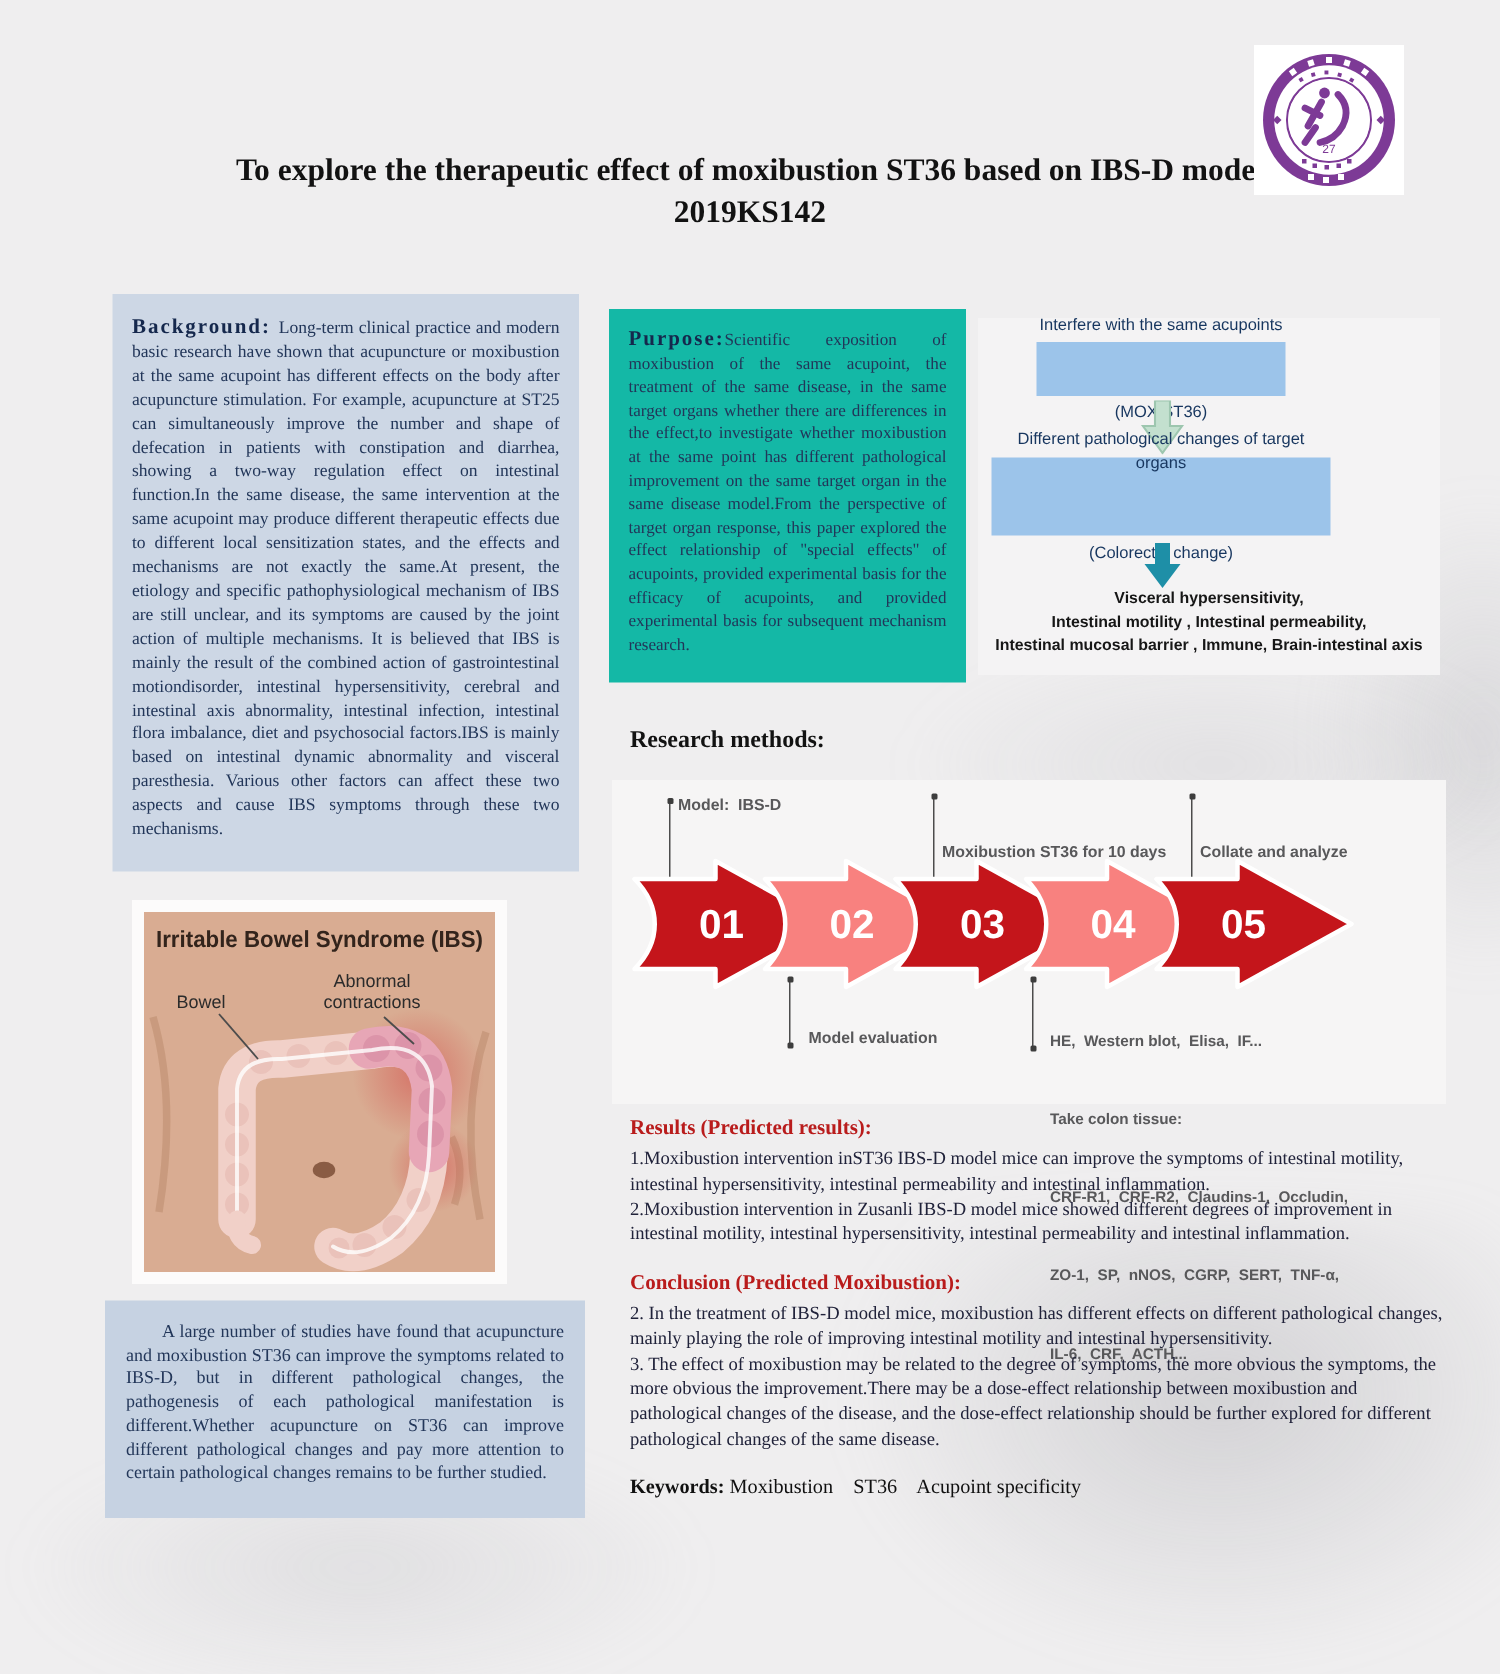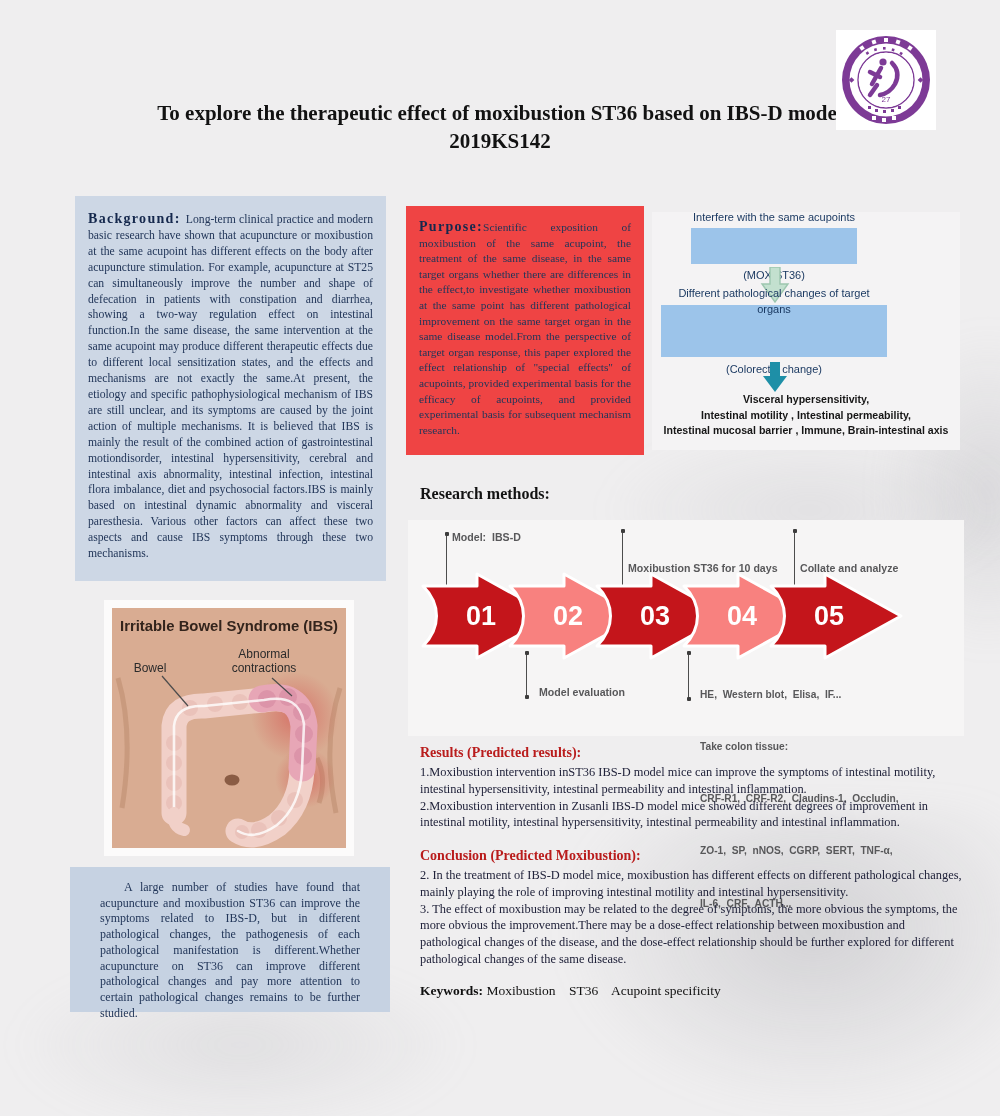--- a/index.html
+++ b/index.html
@@ -15,24 +15,24 @@
   .smoke4{left:600px;top:430px;width:420px;height:160px;
     background:radial-gradient(ellipse at 50% 50%,rgba(172,172,178,.20),rgba(172,172,178,0) 70%);}
 
   .title{position:absolute;left:60px;top:99px;width:880px;text-align:center;
          font-size:21px;font-weight:bold;line-height:28px;color:#121212;}
   .logo{position:absolute;left:836px;top:30px;width:100px;height:100px;}
 
   .side-box{position:absolute;box-sizing:border-box;text-align:justify;color:#223659;}
   .bg-box{left:75px;top:196px;width:311px;height:385px;background:#cdd7e5;
           padding:15px 13px;font-size:11.7px;line-height:15.9px;}
-  .purpose-box{left:406px;top:206px;width:238px;height:249px;background:#ef4444;
+  .purpose-box{left:406px;top:206px;width:238px;height:249px;background:#14b8a6;
           padding:13px 13px;font-size:11.4px;line-height:15.6px;}
   .studies-box{left:70px;top:867px;width:320px;height:145px;background:#c6d2e2;
-          padding:13px 30px;font-size:12px;line-height:15.7px;}
+          padding:13px 14px;font-size:12px;line-height:15.7px;}
   .studies-box p{margin:0;text-indent:24px;}
   .box-heading{font-weight:bold;font-size:14px;letter-spacing:1.3px;color:#15284d;}
   .side-box p{margin:0;}
 
   .flow-panel{position:absolute;left:652px;top:212px;width:308px;height:238px;background:#f4f3f4;}
   .flow-box{position:absolute;background:#9cc4ea;color:#17365f;text-align:center;
             font-family:"Liberation Sans",sans-serif;font-size:11px;line-height:14.5px;
             display:flex;flex-direction:column;justify-content:center;gap:44px;}
   .flow-box1{left:39px;top:16px;width:166px;height:36px;}
   .flow-box2{left:9px;top:93px;width:226px;height:52px;line-height:16px;}
@@ -55,21 +55,21 @@
 
   .text-section{position:absolute;left:420px;width:545px;color:#20223a;}
   .sec-heading{font-size:14px;font-weight:bold;color:#b91c1c;margin:0 0 3px 0;}
   .text-section p{margin:0;font-size:12.4px;line-height:16.8px;}
   .results-sec{top:745px;}
   .conclusion-sec{top:848px;}
   .keywords{position:absolute;left:420px;top:983px;font-size:13.5px;color:#101010;}
   .keywords b{font-weight:bold;}
   .keywords span{white-space:pre;}
 
-  .ibs-frame{position:absolute;left:104px;top:600px;width:250px;height:256px;background:#fcfbfb;
+  .ibs-frame{position:absolute;left:88px;top:600px;width:250px;height:256px;background:#fcfbfb;
      box-sizing:border-box;padding:8px;}
 </style>
 </head>
 <body>
 
 <div class="page">
   <div class="smoke smoke1"></div>
   <div class="smoke smoke2"></div>
   <div class="smoke smoke3"></div>
   <div class="smoke smoke4"></div>

